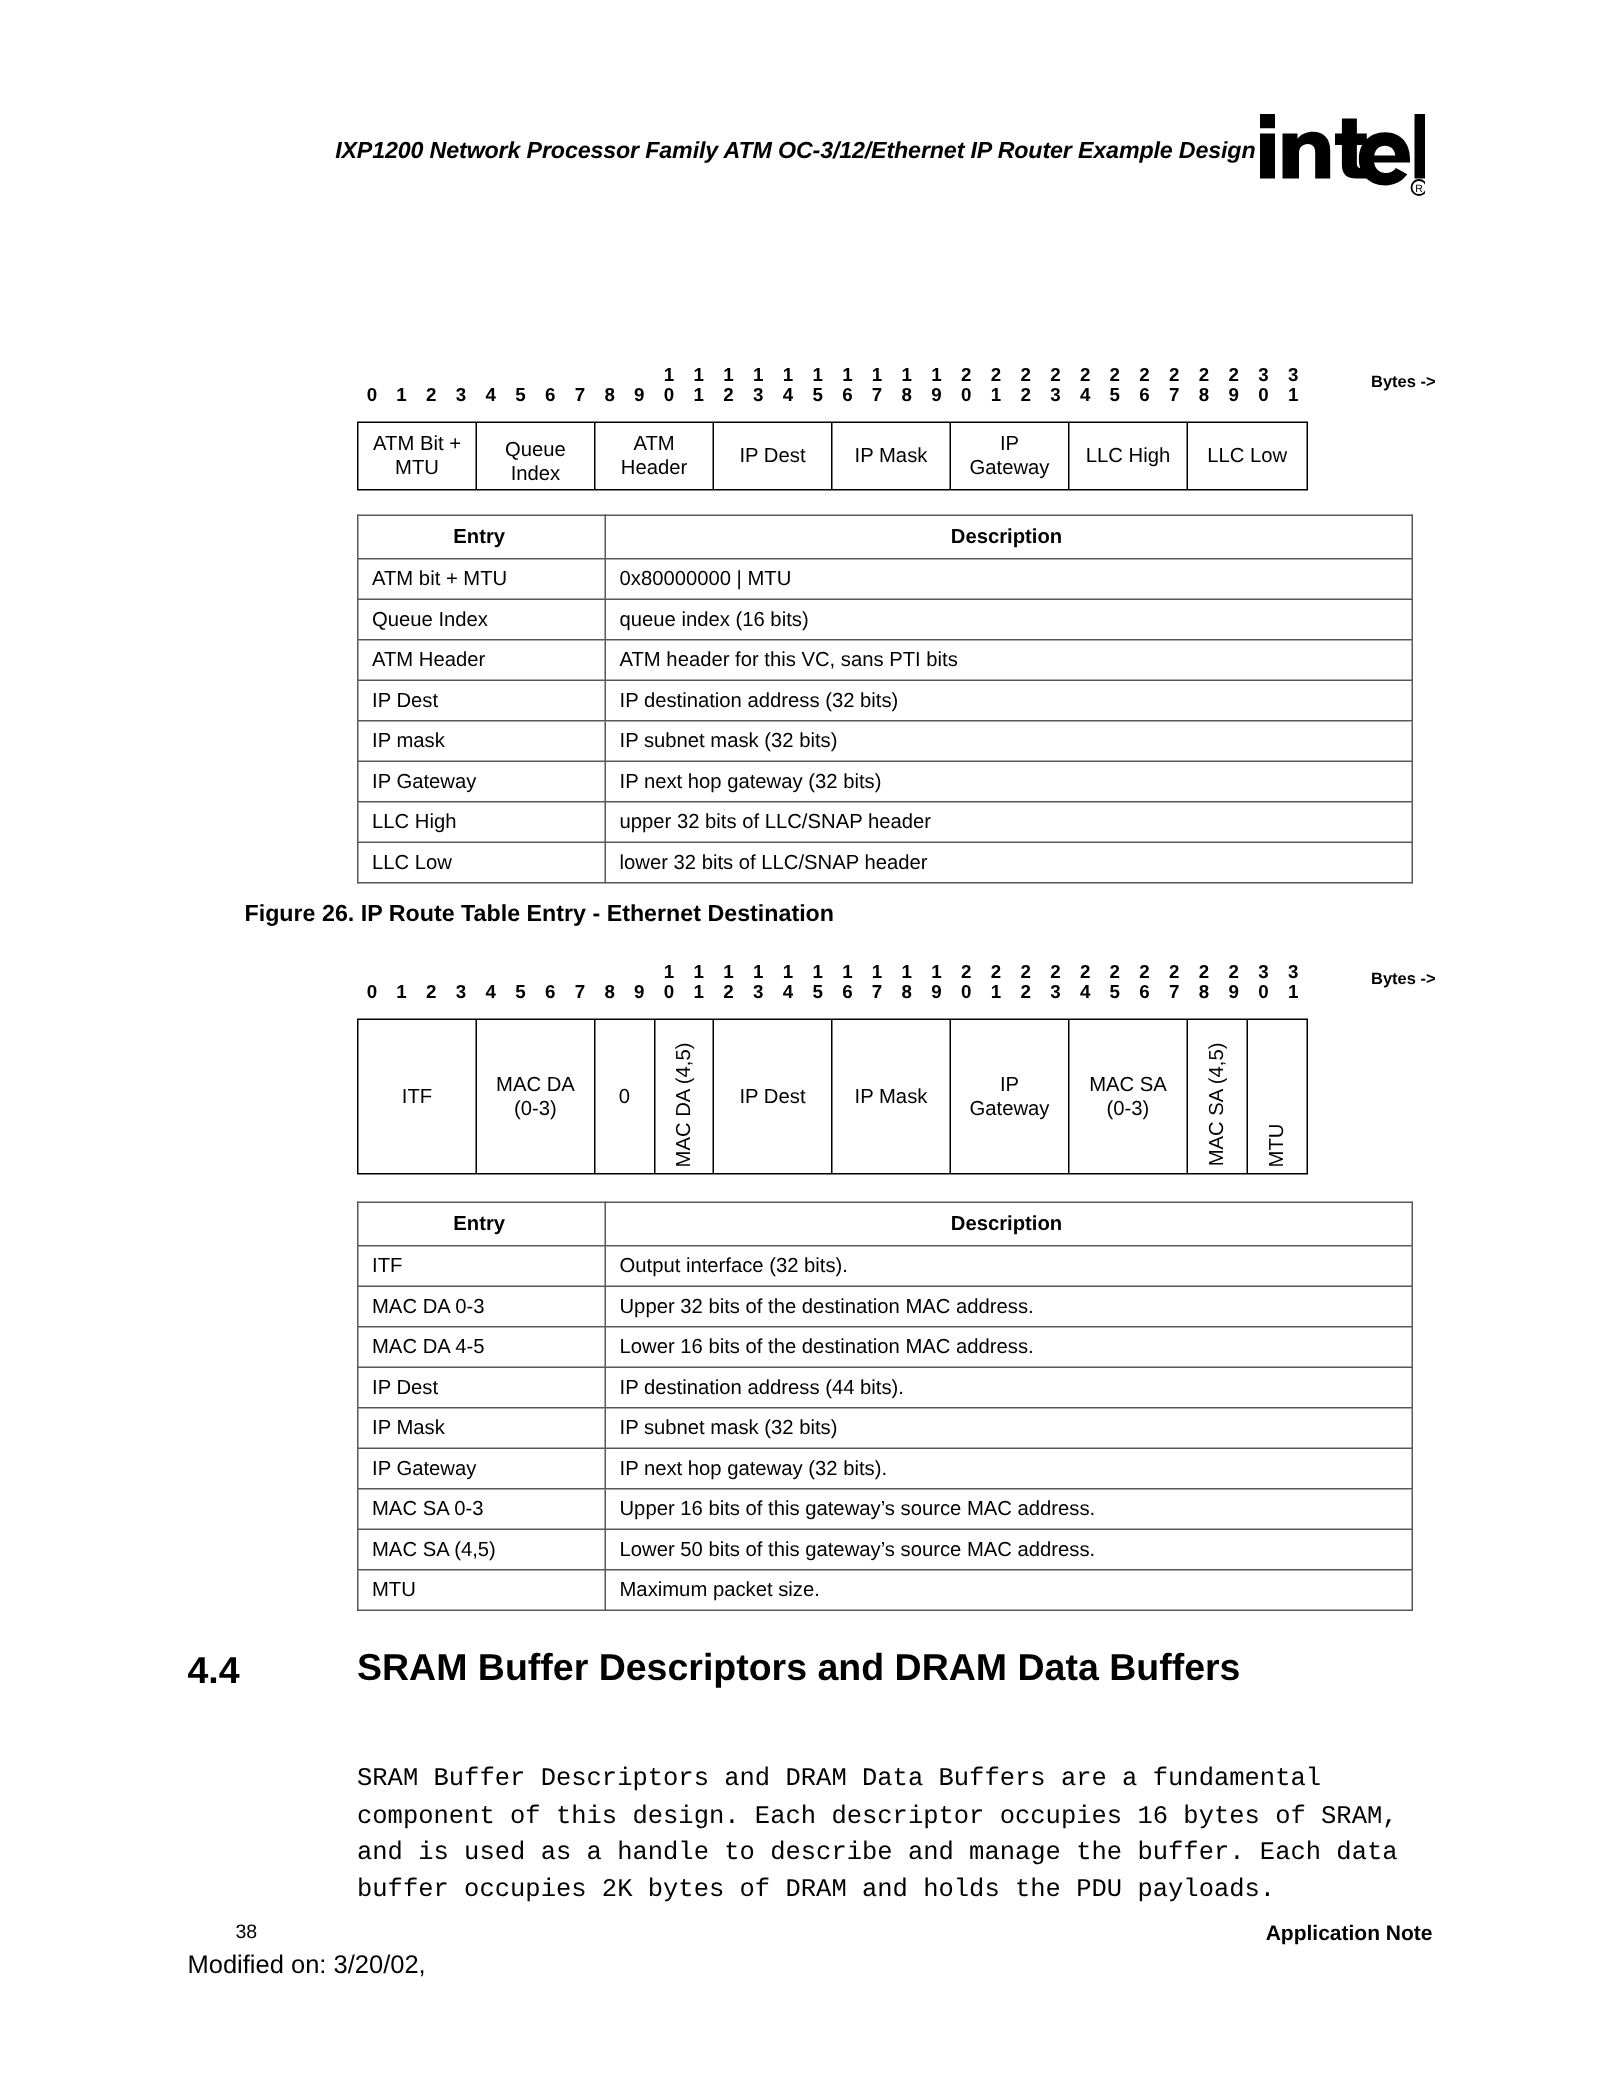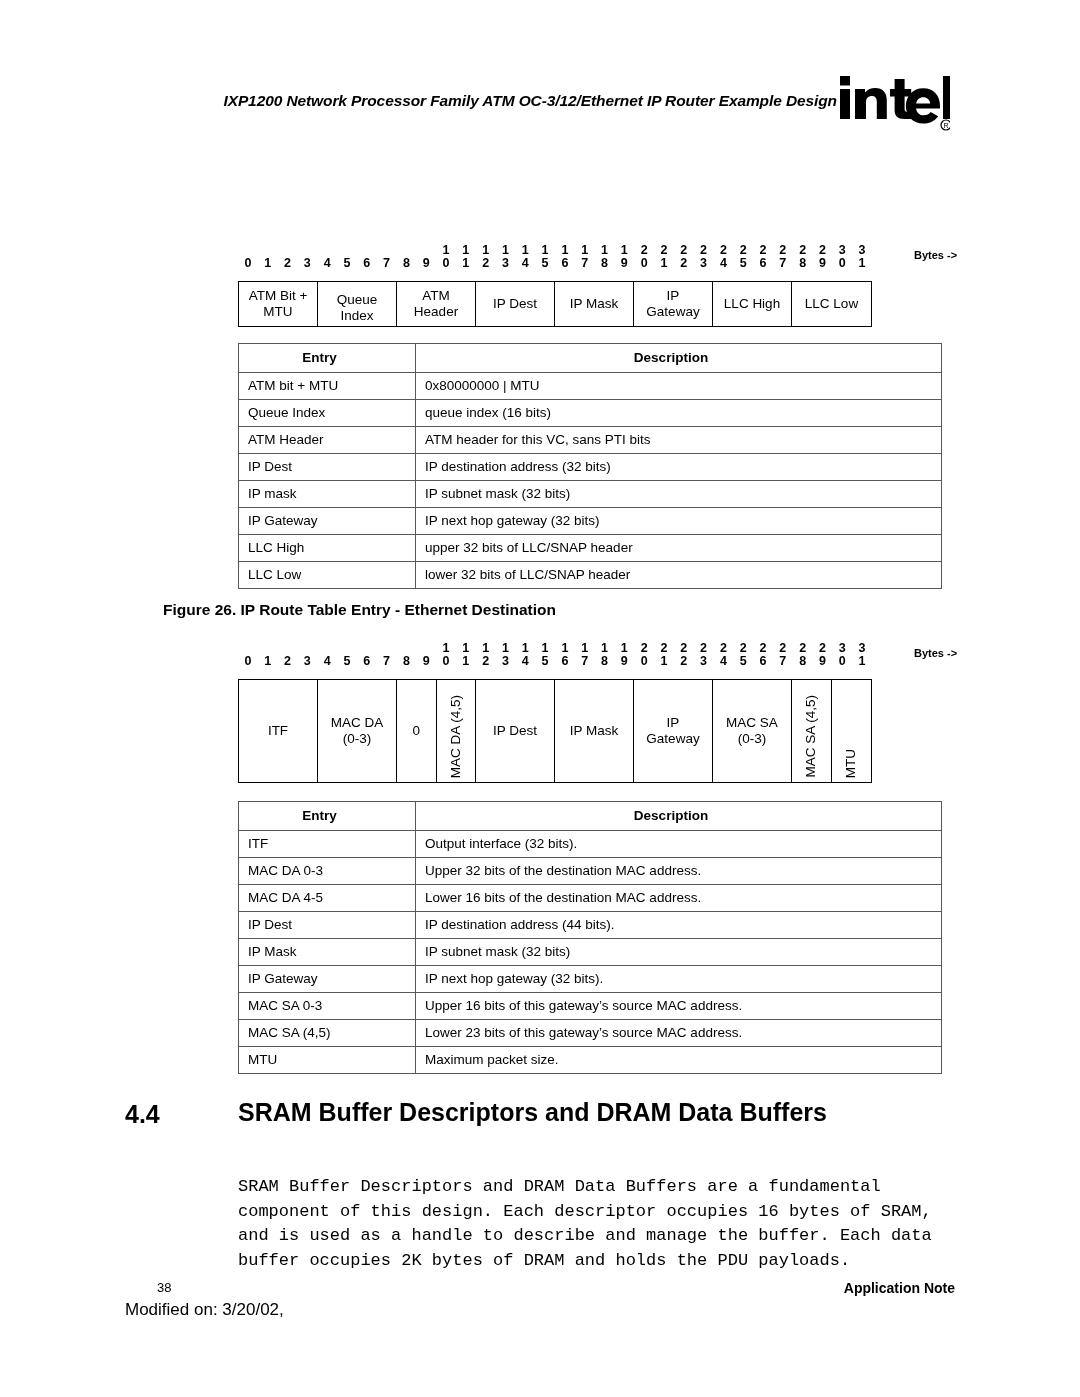--- a/index.html
+++ b/index.html
@@ -140,21 +140,21 @@
   .desctable {
     position: absolute;
     left: 238px;
     width: 704px;
     border-collapse: collapse;
     background: #ffffff;
     font-size: 13.5px;
   }
   .desctable th, .desctable td {
     border: 1.1px solid #58585a;
-    padding: 5px 24px 5px 9px;
+    padding: 5px 12px 5px 9px;
     text-align: left;
     vertical-align: middle;
     font-weight: normal;
     line-height: 16px;
     height: 16px;
   }
   .desctable thead th {
     font-weight: bold;
     text-align: center;
     padding-top: 6px;
@@ -659,21 +659,21 @@
         <tr>
           <td class="col-entry">IP Gateway</td>
           <td>IP next hop gateway (32 bits).</td>
         </tr>
         <tr>
           <td class="col-entry">MAC SA 0-3</td>
           <td>Upper 16 bits of this gateway’s source MAC address.</td>
         </tr>
         <tr>
           <td class="col-entry">MAC SA (4,5)</td>
-          <td>Lower 23 bits of this gateway’s source MAC address.</td>
+          <td>Lower 50 bits of this gateway’s source MAC address.</td>
         </tr>
         <tr>
           <td class="col-entry">MTU</td>
           <td>Maximum packet size.</td>
         </tr>
       </tbody>
   </table>
 
   <div class="section-head">
     <div class="section-num">4.4</div>

